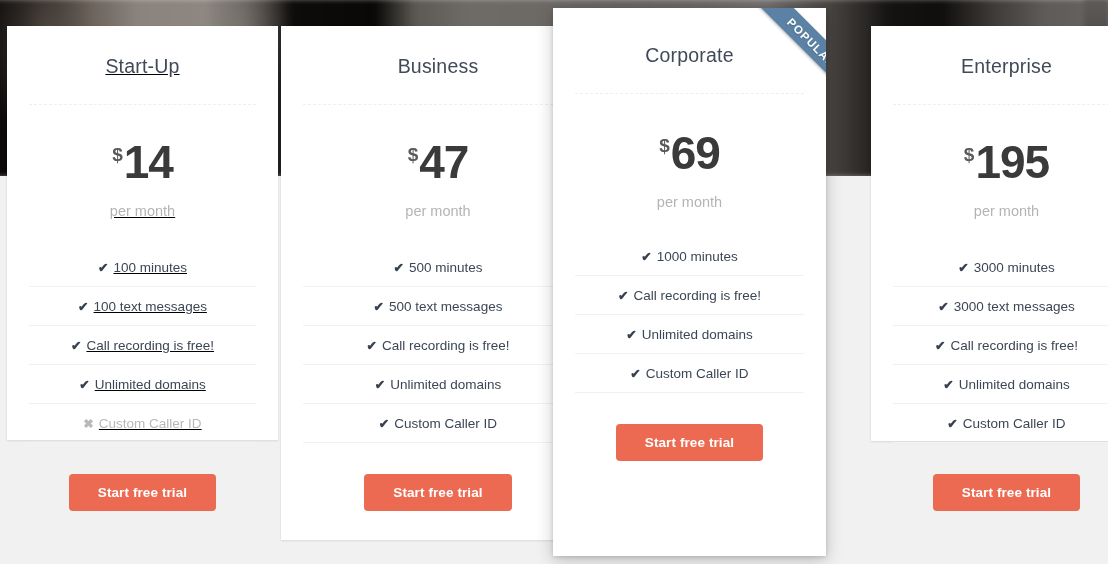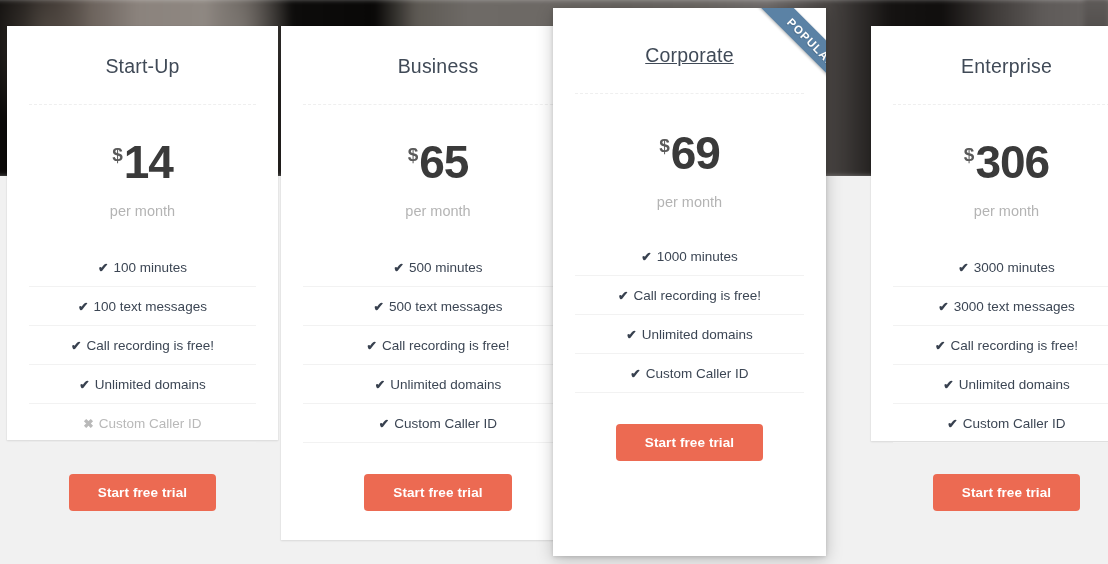--- a/index.html
+++ b/index.html
@@ -72,21 +72,21 @@
     box-shadow: 0 1px 2px rgba(0,0,0,0.09), 0 0 0 1px rgba(0,0,0,0.015);
   }
 
   .card.featured {
     box-shadow: 0 4px 16px rgba(0,0,0,0.22), 0 1px 4px rgba(0,0,0,0.14);
     z-index: 5;
     overflow: visible;
   }
 
   
-  .card-1 { left: 7px;   top: 26px; width: 271px; height: 414px; }
+  .card-1 { left: 7px;   top: 26px; width: 271px; height: 414px; text-decoration: underline; }
   .card-2 { left: 281px; top: 26px; width: 314px; height: 514px; }
   .card-3 { left: 553px; top: 8px;  width: 273px; height: 548px; }
   .card-4 { left: 829px; top: 26px; width: 271px; height: 415px; margin-left: 42px; }
 
   
   .ribbon-wrap {
     position: absolute;
     top: 0; right: 0;
     width: 115px;
     height: 115px;
@@ -112,21 +112,21 @@
 
   
   .card-title {
     font-size: 19.5px;
     color: #404a57;
     font-weight: normal;
     padding-top: 29px;
     padding-bottom: 26px;
     letter-spacing: 0.2px;
   }
-  .card-3 .card-title { padding-top: 36px; text-decoration: underline; }
+  .card-3 .card-title { padding-top: 36px; }
 
   .dash-divider {
     height: 0;
     border-top: 1px dashed #efefef;
     margin: 0 22px;
   }
 
   
   .price-block { padding-top: 34px; }
   .card-3 .price-block { padding-top: 36px; }
@@ -233,21 +233,21 @@
     <div class="features-after-rule"></div>
     <div class="cta-wrap">
       <button class="cta">Start free trial</button>
     </div>
   </div>
 
   <div class="card card-2">
     <div class="card-title">Business</div>
     <div class="dash-divider"></div>
     <div class="price-block">
-      <div class="price"><span class="currency">$</span><span>65</span></div>
+      <div class="price"><span class="currency">$</span><span>47</span></div>
       <div class="per-month">per month</div>
     </div>
     <ul class="features">
       <li class="feature"><span class="f-icon">✔</span><span>500 minutes</span></li>
       <li class="feature"><span class="f-icon">✔</span><span>500 text messages</span></li>
       <li class="feature"><span class="f-icon">✔</span><span>Call recording is free!</span></li>
       <li class="feature"><span class="f-icon">✔</span><span>Unlimited domains</span></li>
       <li class="feature"><span class="f-icon">✔</span><span>Custom Caller ID</span></li>
     </ul>
     <div class="features-after-rule"></div>
@@ -275,21 +275,21 @@
     <div class="features-after-rule"></div>
     <div class="cta-wrap">
       <button class="cta">Start free trial</button>
     </div>
   </div>
 
   <div class="card card-4">
     <div class="card-title">Enterprise</div>
     <div class="dash-divider"></div>
     <div class="price-block">
-      <div class="price"><span class="currency">$</span><span>306</span></div>
+      <div class="price"><span class="currency">$</span><span>195</span></div>
       <div class="per-month">per month</div>
     </div>
     <ul class="features">
       <li class="feature"><span class="f-icon">✔</span><span>3000 minutes</span></li>
       <li class="feature"><span class="f-icon">✔</span><span>3000 text messages</span></li>
       <li class="feature"><span class="f-icon">✔</span><span>Call recording is free!</span></li>
       <li class="feature"><span class="f-icon">✔</span><span>Unlimited domains</span></li>
       <li class="feature"><span class="f-icon">✔</span><span>Custom Caller ID</span></li>
     </ul>
     <div class="features-after-rule"></div>

